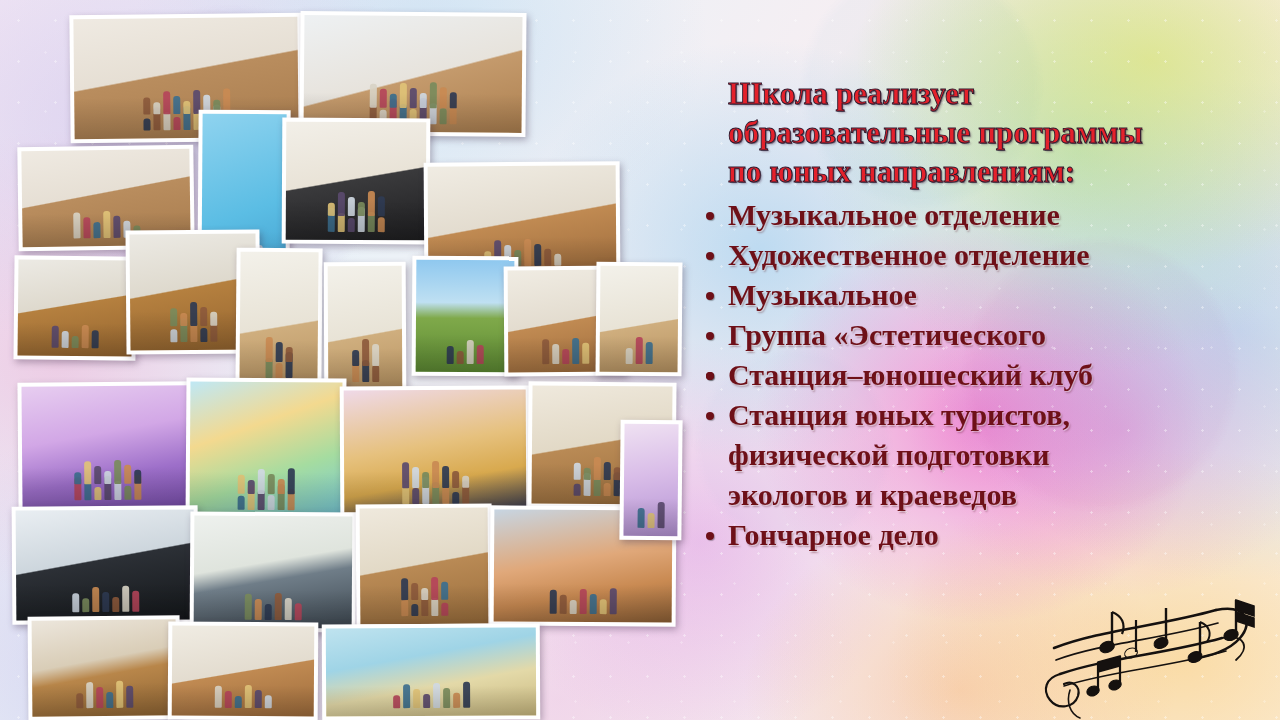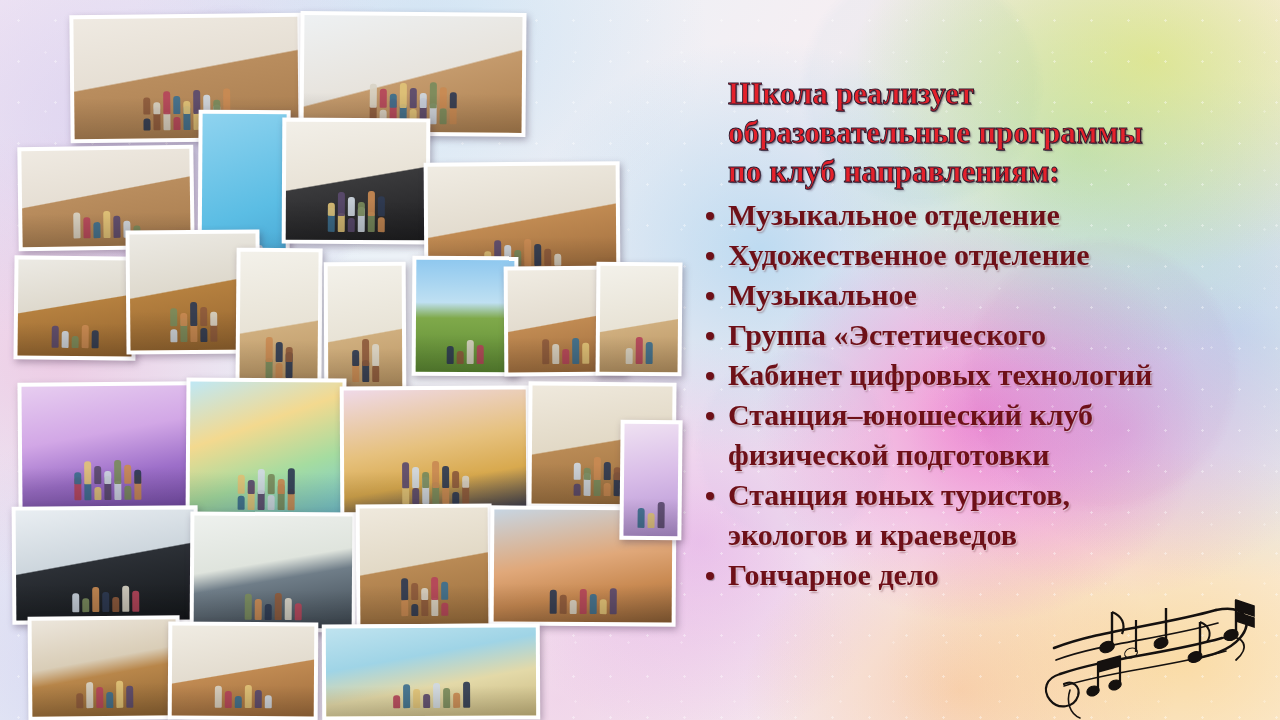--- a/index.html
+++ b/index.html
@@ -534,31 +534,31 @@
           </div>
           <div class="ph-cap"></div>
         </div>
       </div>
     </div>
 
   <div id="textcol">
     <div id="title">
         <div class="title-line">Школа реализует</div>
         <div class="title-line">образовательные программы</div>
-        <div class="title-line">по клуб направлениям:</div>
+        <div class="title-line">по юных направлениям:</div>
       </div>
     <div id="bullets">
         <div class="bullet"><span class="dot"></span><span>Музыкальное отделение</span></div>
         <div class="bullet"><span class="dot"></span><span>Художественное отделение</span></div>
         <div class="bullet"><span class="dot"></span><span>Музыкальное</span></div>
         <div class="bullet"><span class="dot"></span><span>Группа «Эстетического</span></div>
-        <div class="bullet"><span class="dot"></span><span>Кабинет цифровых технологий</span></div>
+        <div class="bullet"><span class="dot"></span></div>
         <div class="bullet"><span class="dot"></span><span>Станция–юношеский  клуб</span></div>
+        <div class="bullet"><span class="dot"></span><span>Станция юных туристов,</span></div>
         <div class="bullet cont"><span>физической подготовки</span></div>
-        <div class="bullet"><span class="dot"></span><span>Станция юных туристов,</span></div>
         <div class="bullet cont"><span>экологов и краеведов</span></div>
         <div class="bullet"><span class="dot"></span><span>Гончарное дело</span></div>
       </div>
   </div>
 
   <div id="music">
     <svg viewBox="0 0 240 134" width="240" height="134" aria-hidden="true">
       <g fill="none" stroke="#15110f" stroke-linecap="round">
         <path d="M14,62 C60,44 120,40 176,24" stroke-width="2.6"></path>
         <path d="M16,74 C62,57 122,53 178,37" stroke-width="1.7"></path>

